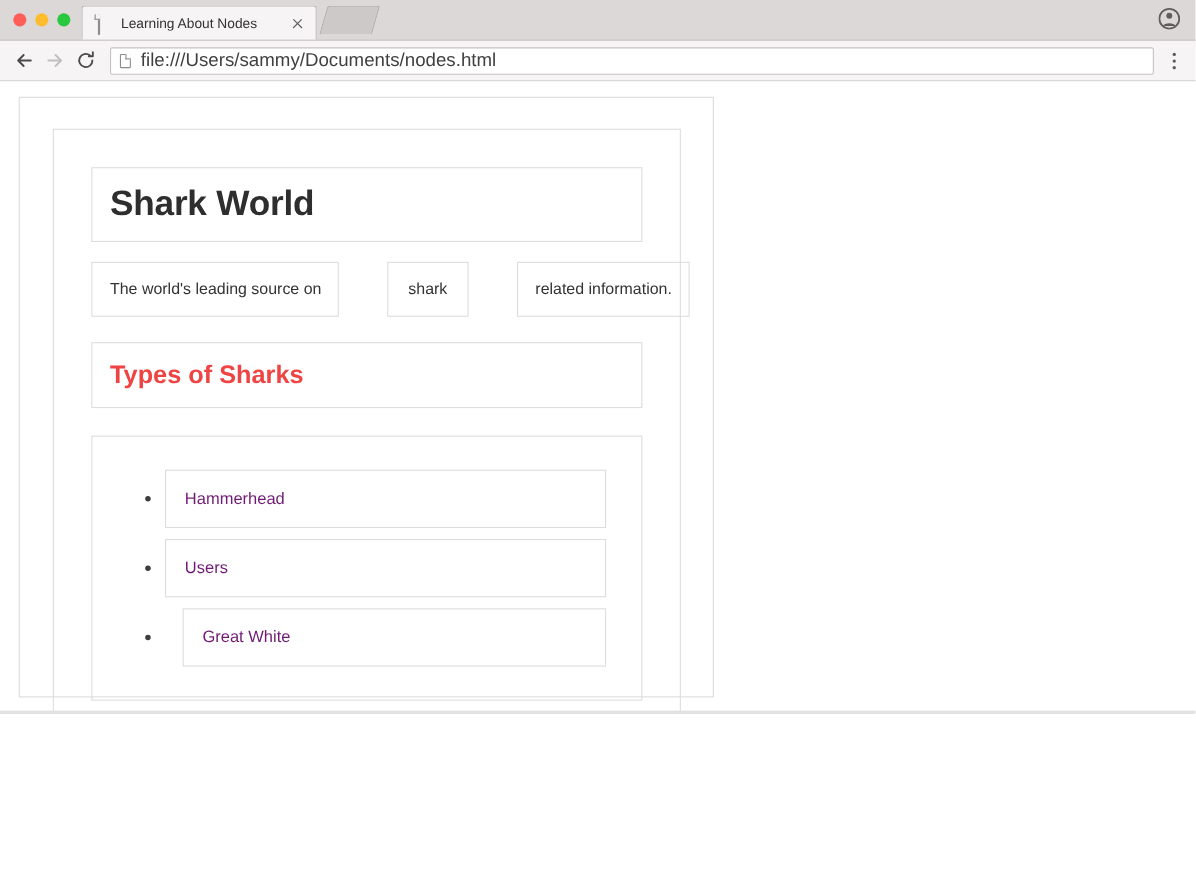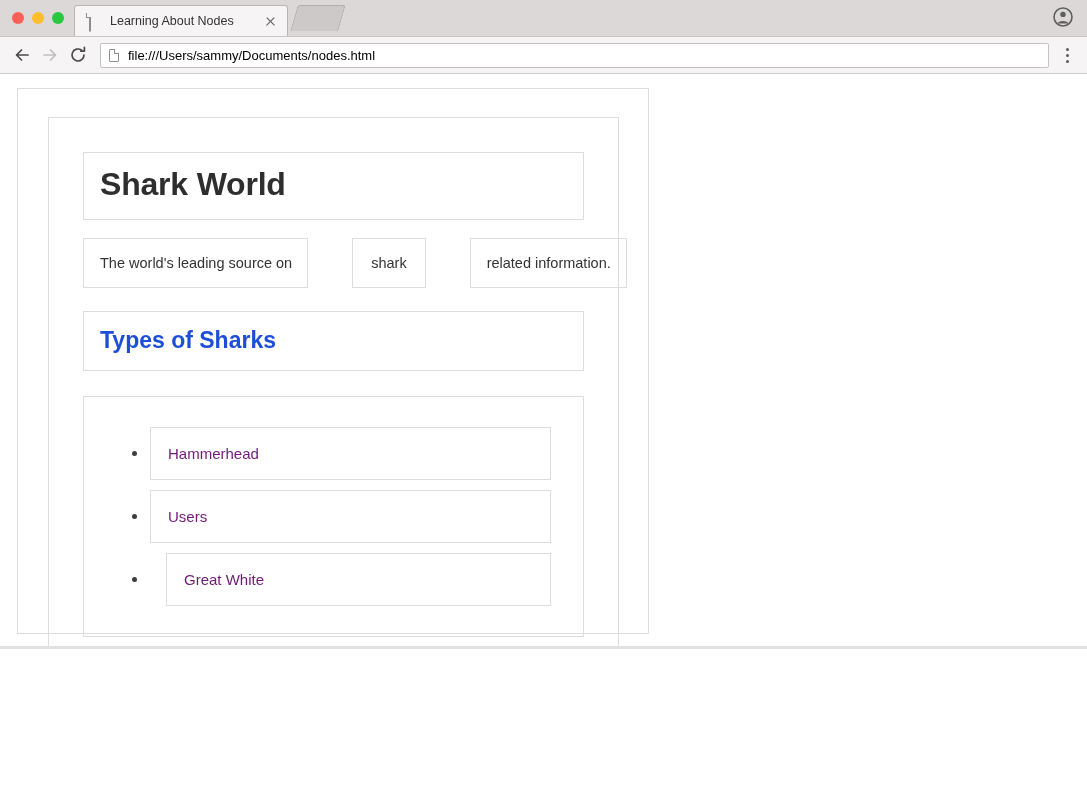--- a/index.html
+++ b/index.html
@@ -163,22 +163,22 @@
     border: 1px solid #c6c2c2;
     border-radius: 2px;
     display: flex;
     align-items: center;
     padding: 0 8px;
     margin: 0 6px 0 8px;
   }
   #url-bar .doc-glyph { width: 10px; height: 13px; }
   #url-bar .doc-glyph::after { background: #ffffff; }
   #url-text {
-    font-size: 13px;
-    color: #000000;
+    font-size: 17px;
+    color: #404040;
     margin-left: 9px;
     white-space: nowrap;
     overflow: hidden;
   }
   #menu-button {
     width: 24px; height: 28px;
     display: flex; flex-direction: column;
     align-items: center; justify-content: center;
     gap: 3px;
     cursor: pointer;
@@ -244,21 +244,21 @@
     white-space: nowrap;
   }
   .para-seg + .para-seg { margin-left: -1px; }
   .para-seg.bold { font-weight: normal; padding-left: 18px; padding-right: 18px; }
 
   #heading-h2 {
     margin: 23px 18px 0 18px;
     padding: 16px 16px 18px 16px;
     font-size: 23px;
     font-weight: bold;
-    color: #1d4ed8;
+    color: #ef4444;
     line-height: 1.05;
   }
 
   #shark-list {
     margin: 25px 18px 18px 18px;
     padding: 0;
     border: 1px solid #dddddd;
   }
   #shark-list ul {
     list-style: none;

